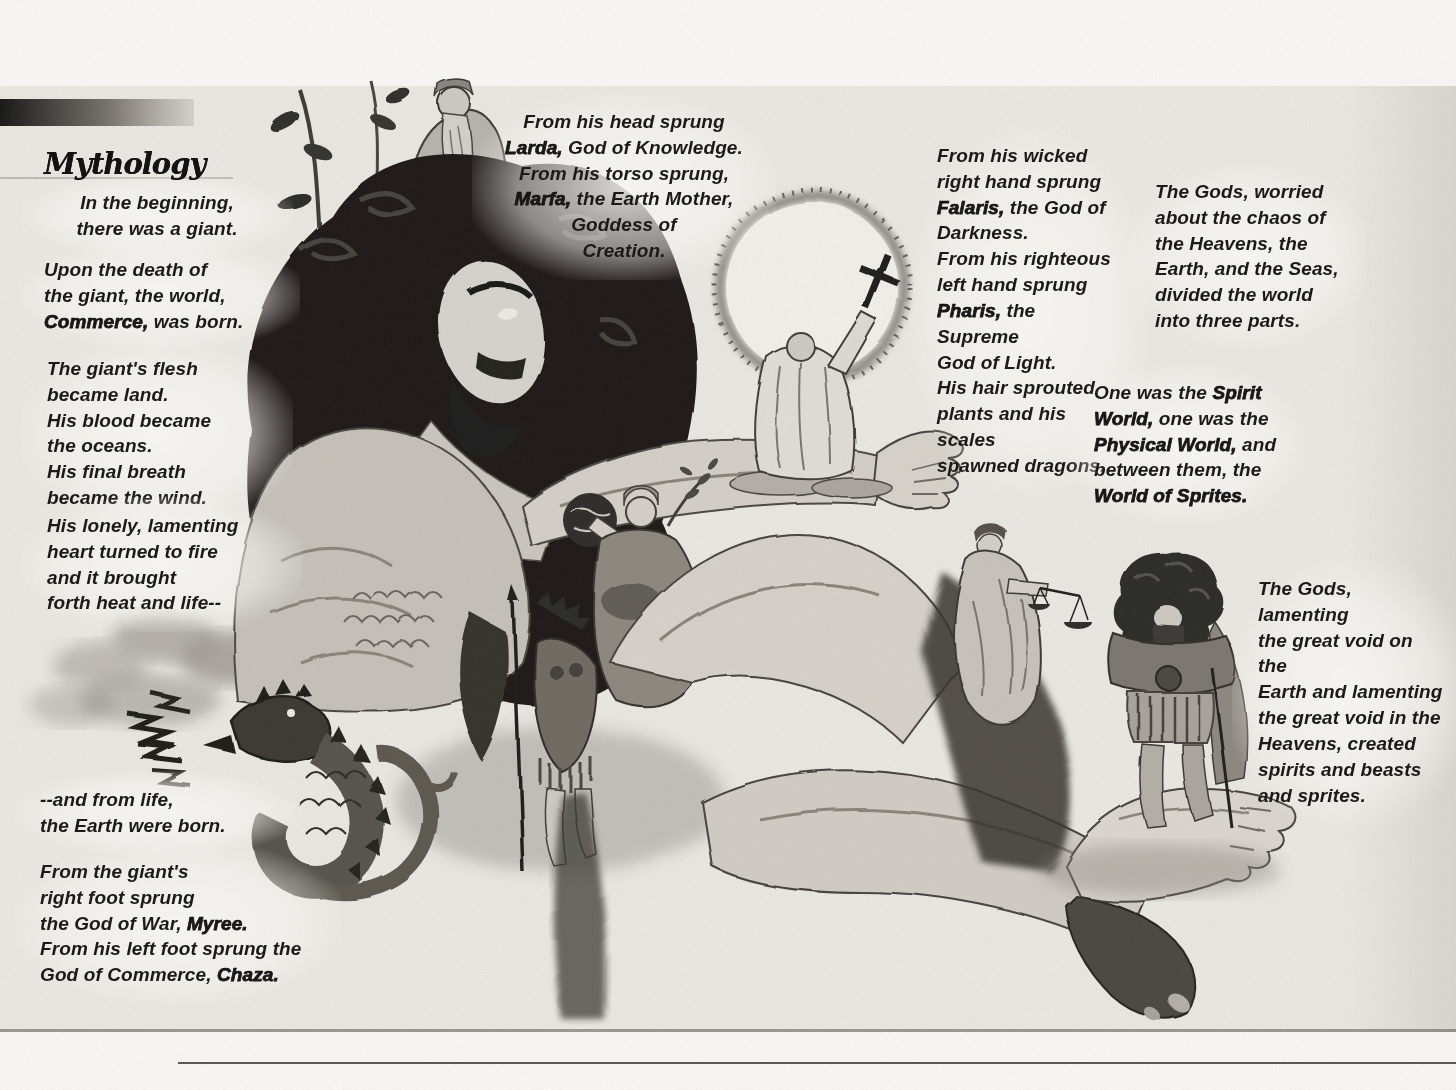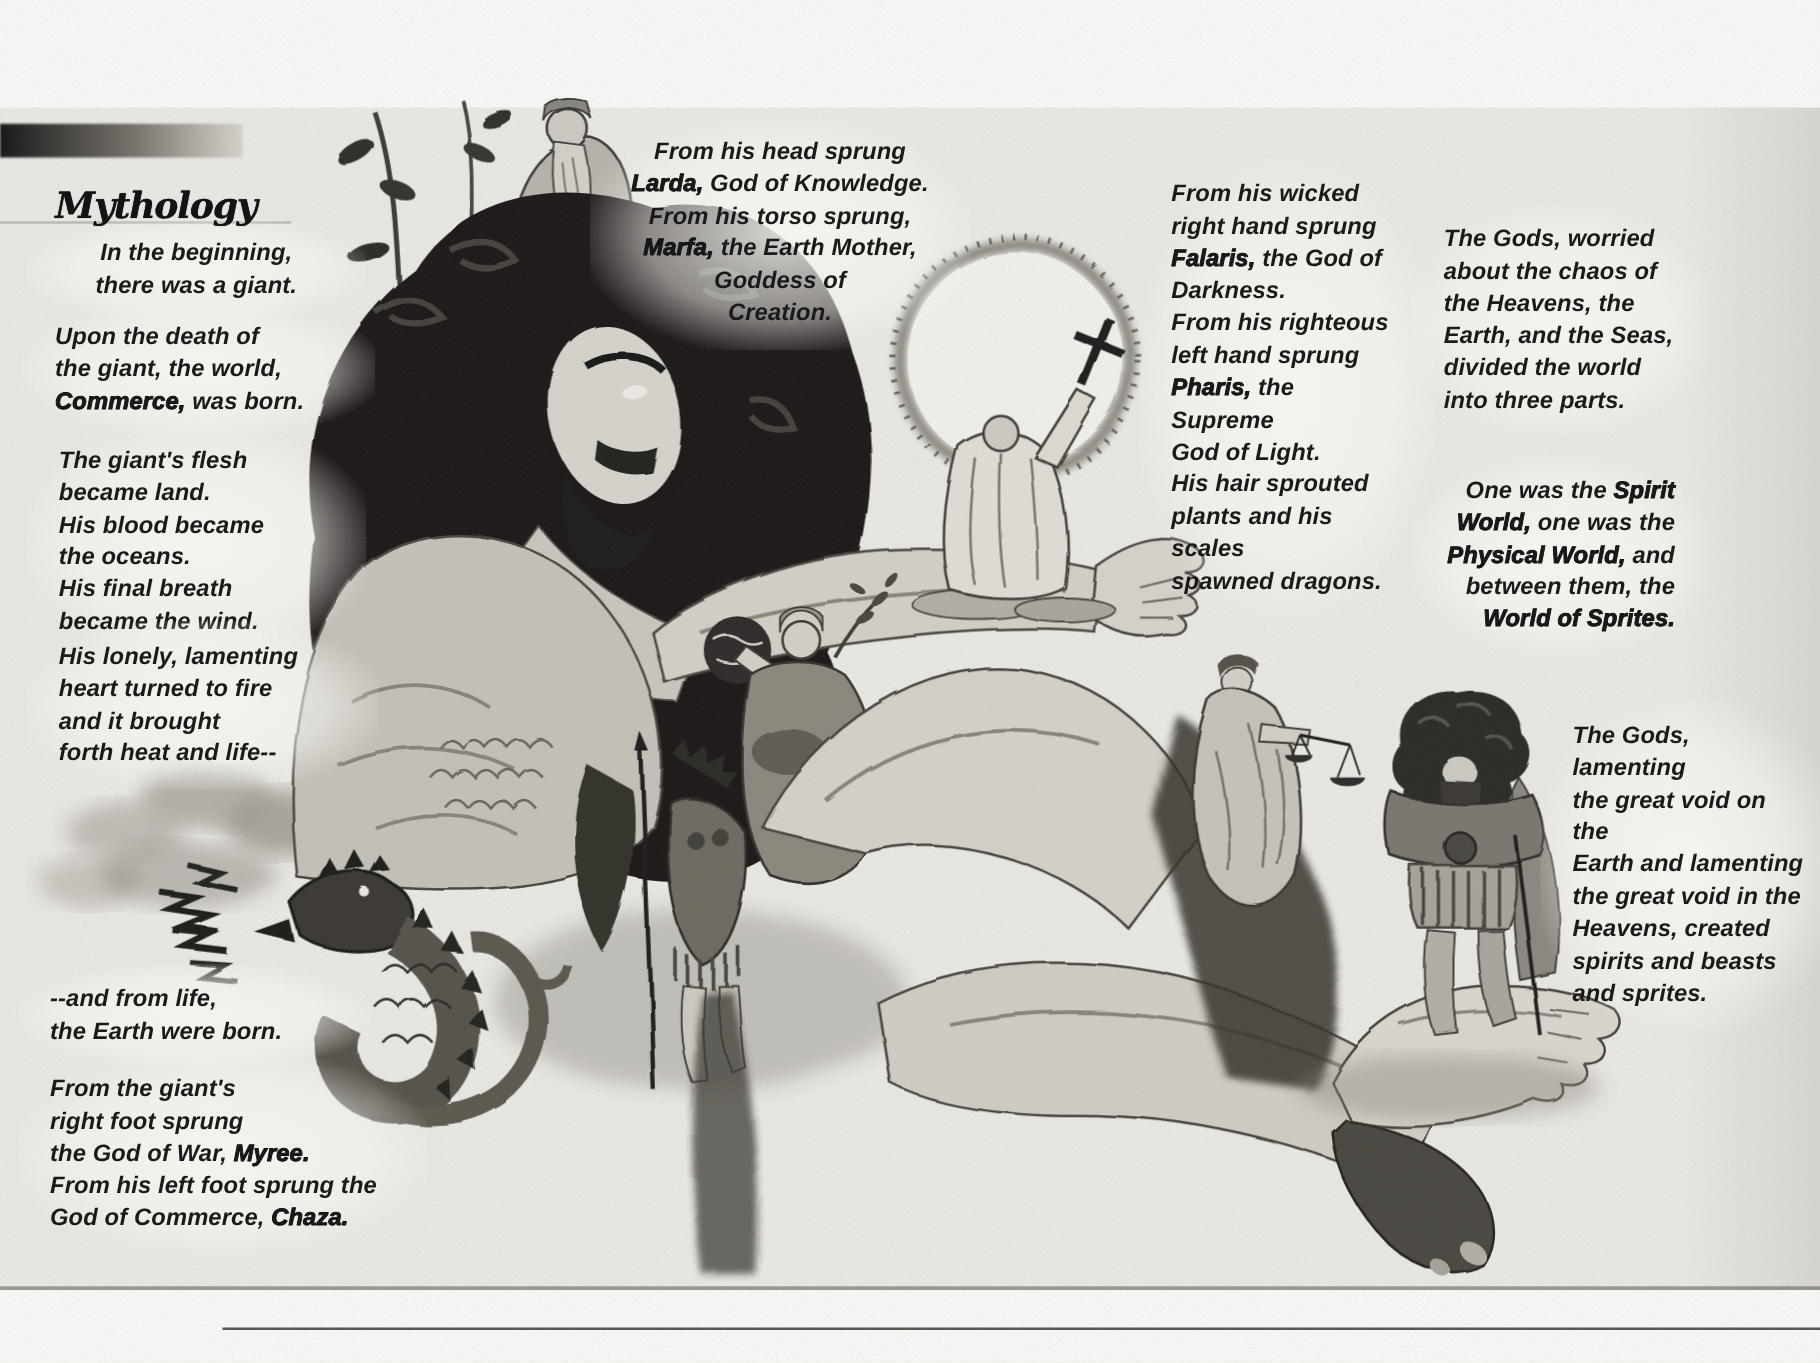--- a/index.html
+++ b/index.html
@@ -54,21 +54,21 @@
   .para b { font-weight:700; -webkit-text-stroke:0.75px #0e0e0d; }
   .tb-intro        { left:47px;  top:190px;  width:220px;text-align:center; }
   .tb-death        { left:44px;  top:257px;  width:230px; }
   .tb-body         { left:47px;  top:356px;  width:220px; }
   .tb-heart        { left:47px;  top:513px;  width:230px; }
   .tb-life         { left:40px;  top:787px;  width:230px; }
   .tb-feet         { left:40px;  top:859px;  width:275px; }
   .tb-head-torso   { left:498px; top:109px;  width:252px; text-align:center; }
   .tb-hands        { left:937px; top:143px;  width:185px; }
   .tb-worried      { left:1155px;top:179px;  width:185px; }
-  .tb-worlds       { left:1155px;top:380px;  width:185px;text-align:right; }
+  .tb-worlds       { left:1094px;top:380px;  width:185px; }
   .tb-lamenting    { left:1258px;top:576px;  width:185px; }
   svg.illustration { position:absolute; left:0; top:0; z-index:2; }
 </style>
 </head>
 <body>
 
 <div class="scan-area">
   <div class="edge-shade"></div>
 </div>
 

